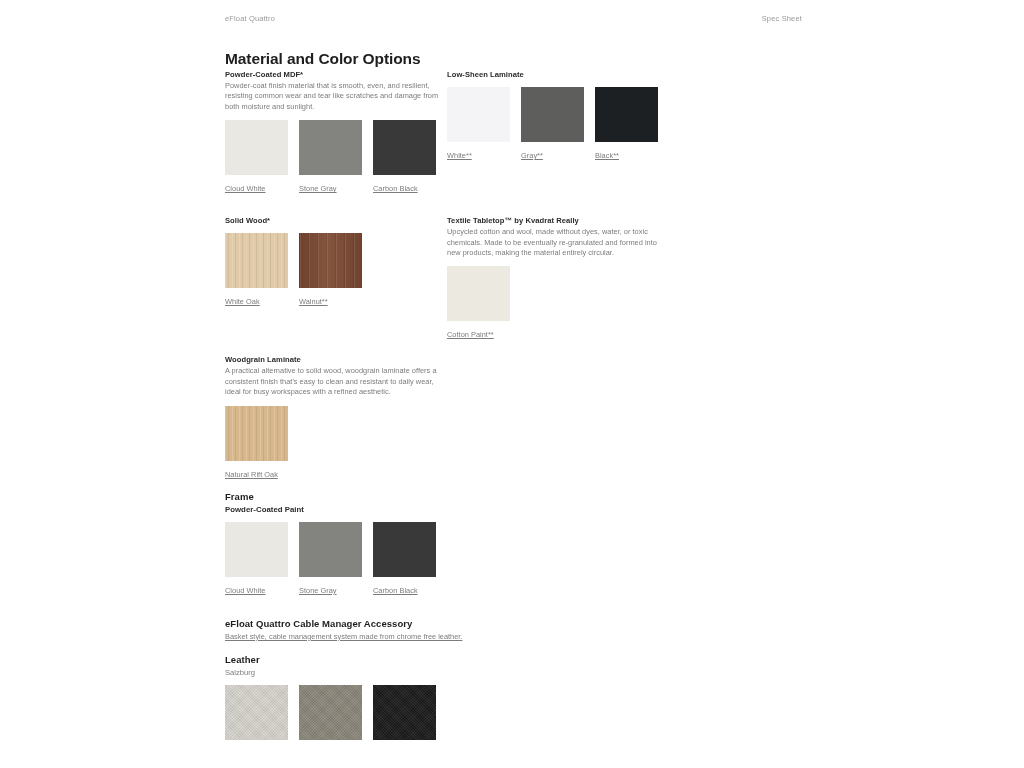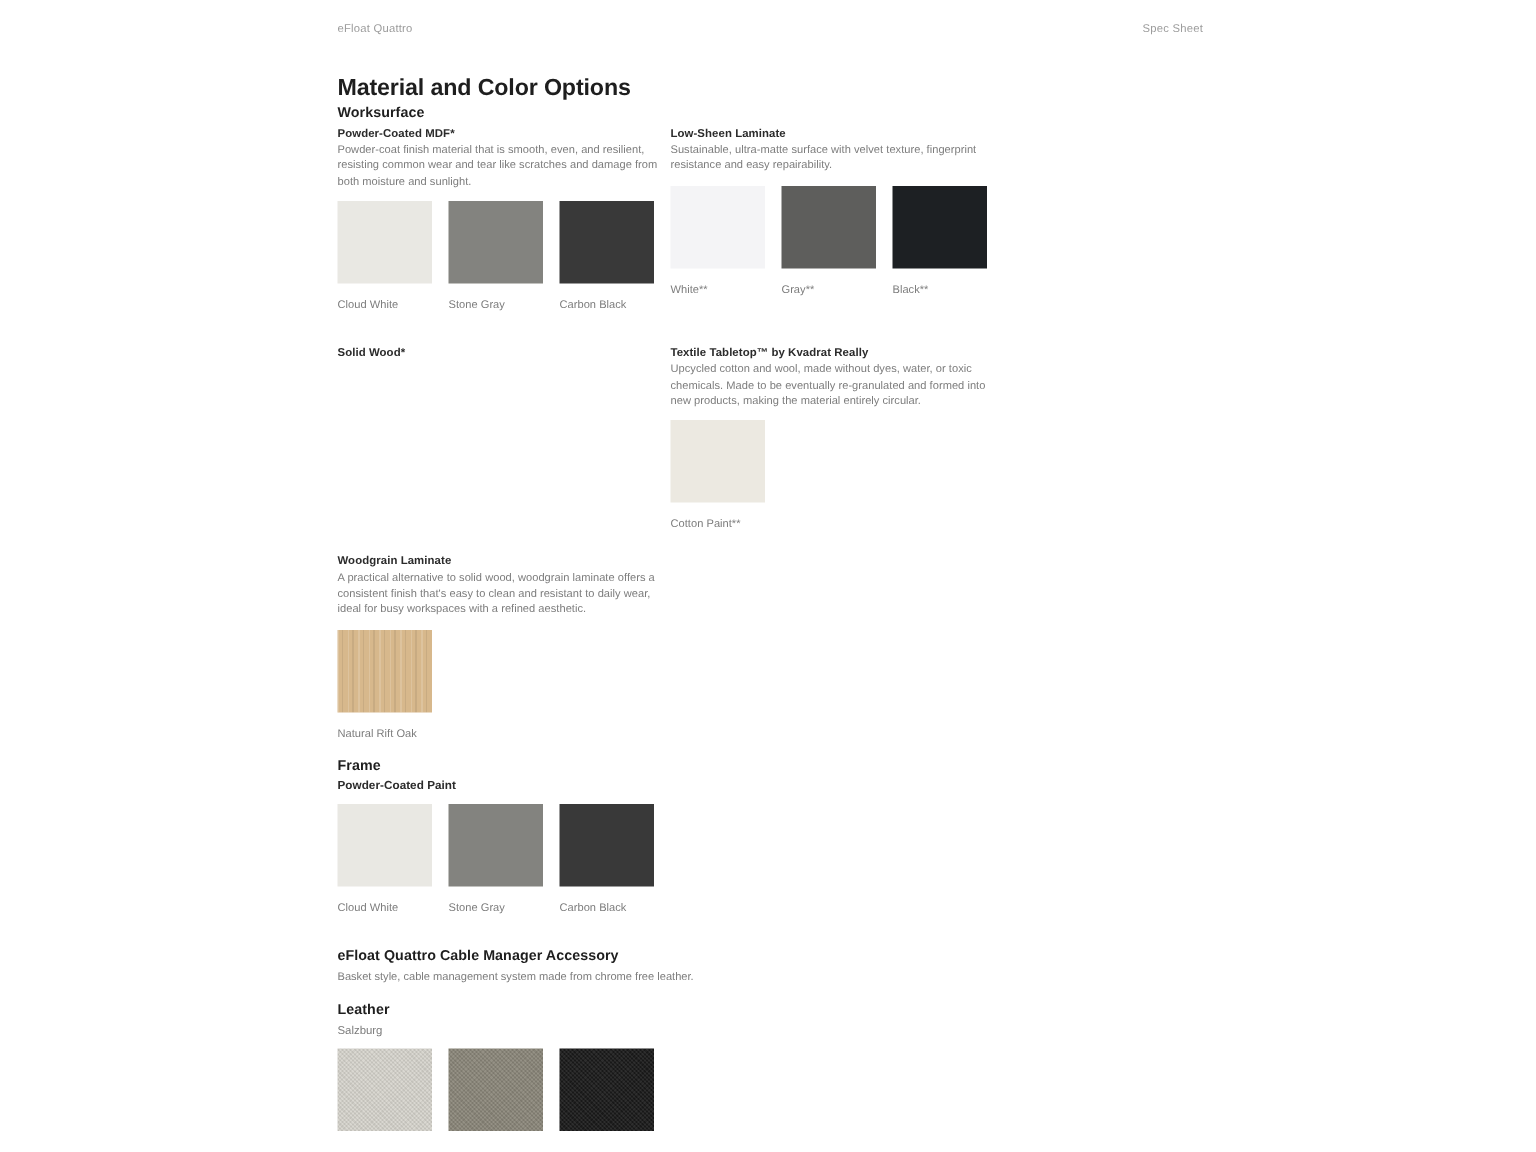--- a/index.html
+++ b/index.html
@@ -93,20 +93,21 @@
     height: 55px;
     position: relative;
     overflow: hidden;
   }
   .swatch-label {
     font-size: 7.4px;
     color: #7c7c7c;
     margin-top: 9px;
     letter-spacing: .02px;
     white-space: nowrap;
+    text-decoration: underline;
   }
 
   
   .grain-v {
     position: absolute;
     inset: 0;
     background-image: repeating-linear-gradient(
       90deg,
       rgba(255,255,255,0.16) 0px,
       rgba(255,255,255,0.16) 1px,
@@ -165,35 +166,35 @@
     font-size: 7.6px;
     font-weight: normal;
     color: #7c7c7c;
     margin: 2px 0 0 0;
   }
   .accessory-desc {
     font-size: 7.4px;
     color: #7c7c7c;
     margin: 3px 0 0 0;
     line-height: 10.4px;
+    text-decoration: underline;
   }
 </style>
 </head>
 <body>
 
 <div class="runhead">
   <span>eFloat Quattro</span>
   <span>Spec Sheet</span>
 </div>
 
 <div class="sheet">
 
   <h1 class="page-title">Material and Color Options</h1>
 
-  <h2 class="group-title">Worksurface</h2>
 
   <div class="cols">
 
     <div class="col">
       <p class="mat-name">Powder-Coated MDF*</p>
       <p class="mat-desc">Powder-coat finish material that is smooth, even, and resilient, resisting common wear and tear like scratches and damage from both moisture and sunlight.</p>
       <div class="swatch-row">
         <div class="swatch-cell">
           <div class="swatch" style="background:#e9e8e3"></div>
           <div class="swatch-label">Cloud White</div>
@@ -204,21 +205,20 @@
         </div>
         <div class="swatch-cell">
           <div class="swatch" style="background:#393939"></div>
           <div class="swatch-label">Carbon Black</div>
         </div>
       </div>
     </div>
 
     <div class="col">
       <p class="mat-name">Low-Sheen Laminate</p>
-      <p class="mat-desc">Sustainable, ultra-matte surface with velvet texture, fingerprint resistance and easy repairability.</p>
       <div class="swatch-row">
         <div class="swatch-cell">
           <div class="swatch" style="background:#f4f4f6"></div>
           <div class="swatch-label">White**</div>
         </div>
         <div class="swatch-cell">
           <div class="swatch" style="background:#5e5e5c"></div>
           <div class="swatch-label">Gray**</div>
         </div>
         <div class="swatch-cell">
@@ -227,20 +227,34 @@
         </div>
       </div>
     </div>
 
   </div>
 
   <div class="cols section-sp-md">
 
     <div class="col">
       <p class="mat-name">Solid Wood*</p>
+      <div class="swatch-row">
+        <div class="swatch-cell">
+          <div class="swatch" style="background:#e0caa8">
+            <div class="grain-v"></div>
+          </div>
+          <div class="swatch-label">White Oak</div>
+        </div>
+        <div class="swatch-cell">
+          <div class="swatch" style="background:#7d4a33">
+            <div class="grain-v2"></div>
+          </div>
+          <div class="swatch-label">Walnut**</div>
+        </div>
+      </div>
     </div>
 
     <div class="col">
       <p class="mat-name">Textile Tabletop™ by Kvadrat Really</p>
       <p class="mat-desc">Upcycled cotton and wool, made without dyes, water, or toxic chemicals. Made to be eventually re-granulated and formed into new products, making the material entirely circular.</p>
       <div class="swatch-row">
         <div class="swatch-cell">
           <div class="swatch" style="background:#ece9e1"></div>
           <div class="swatch-label">Cotton Paint**</div>
         </div>

